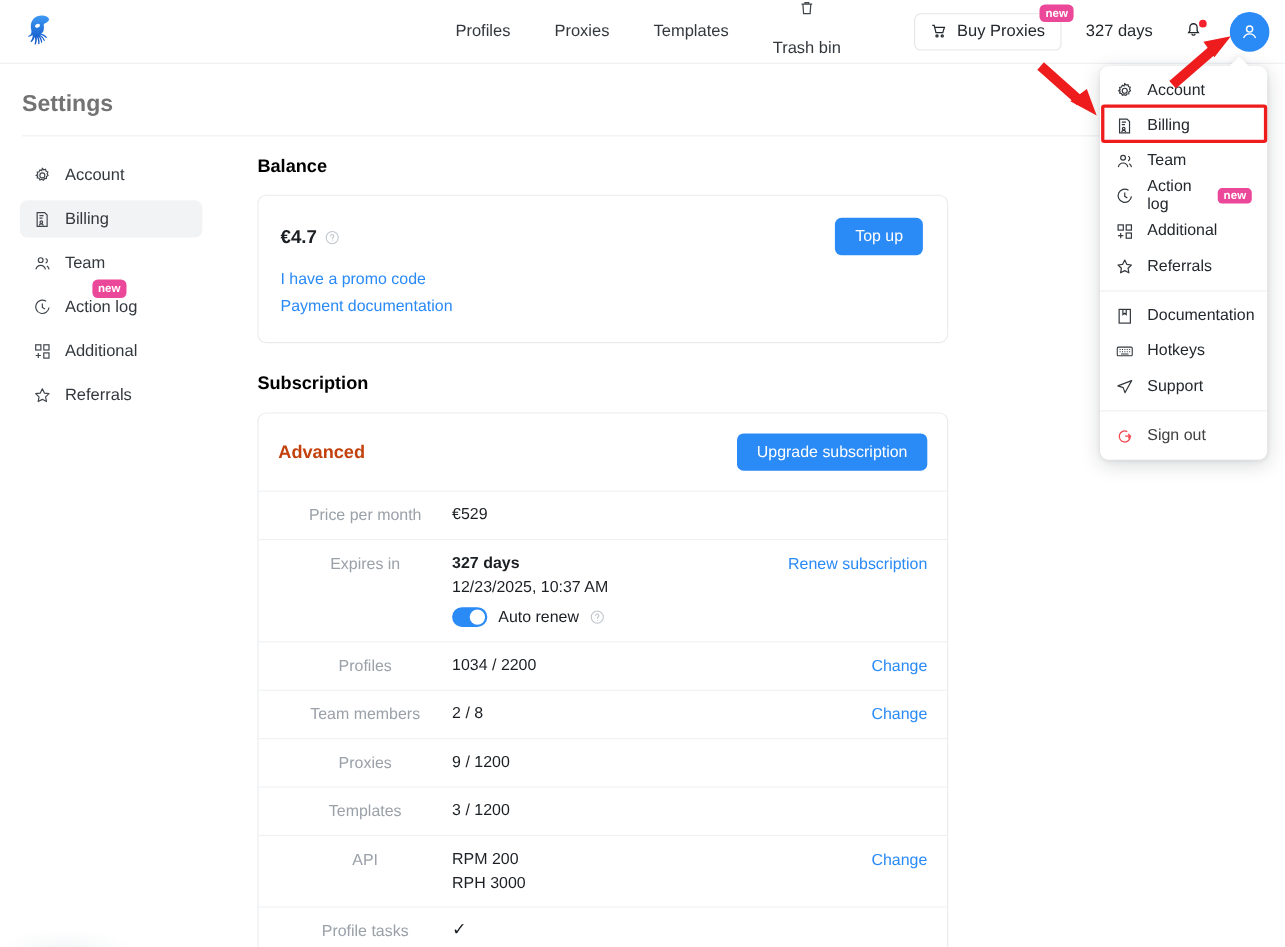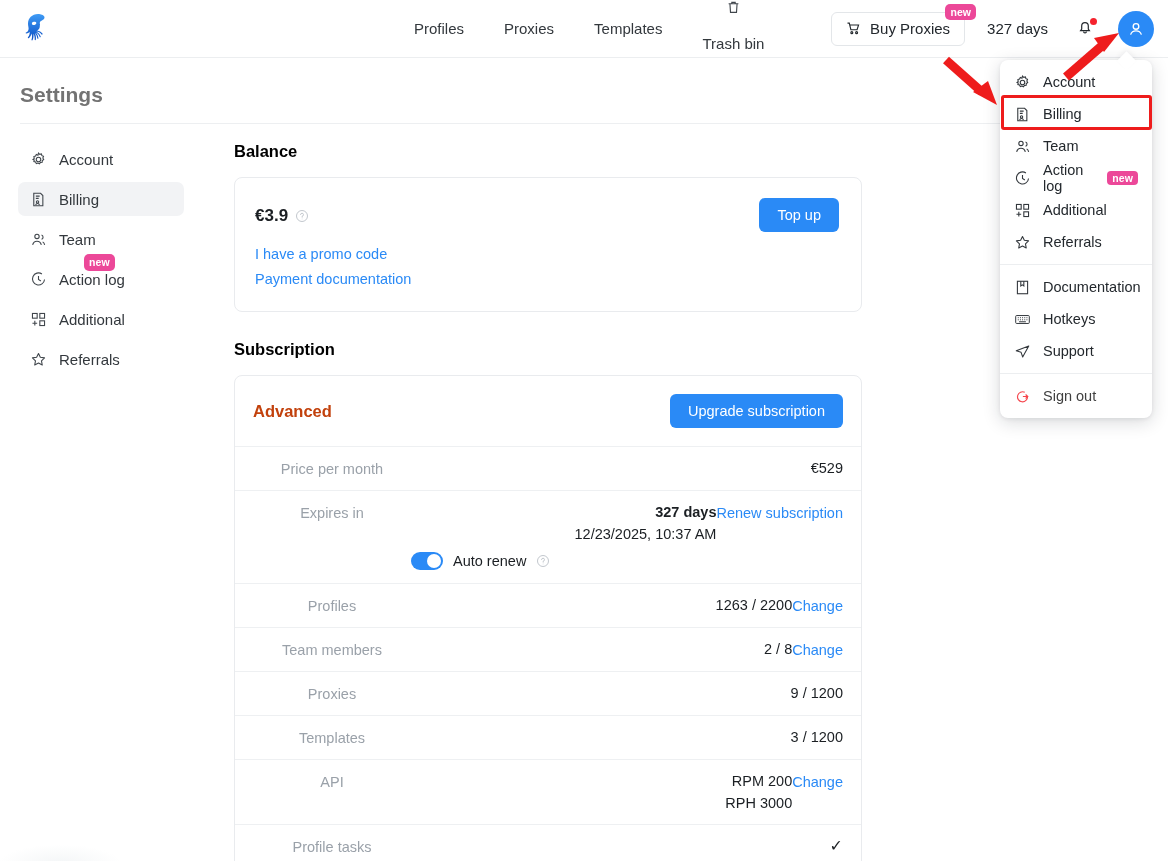--- a/index.html
+++ b/index.html
@@ -110,21 +110,21 @@
   }
   .sub-plan { font-size: 16.5px; font-weight: 700; color: #c2410c; }
   .sub-row {
     display: flex; align-items: flex-start;
     padding: 13px 18px 13px 18px;
     border-top: 1px solid #eef0f2;
     font-size: 14.5px;
   }
   .sub-row:first-of-type { border-top: none; padding-top: 4px; }
   .row-label { width: 158px; flex: 0 0 158px; color: #9aa1a9; padding-top: 1px; text-align: center; }
-  .row-value { flex: 1 1 auto; color: #1b1f23; text-align: right; }
+  .row-value { flex: 1 1 auto; color: #1b1f23; }
   .row-value .sub-line { margin-bottom: 6px; }
   .row-value .sub-line:last-child { margin-bottom: 0; }
   .row-value .muted-date { color: #1b1f23; }
   .row-action { flex: 0 0 auto; color: #2a8af6; cursor: pointer; padding-top: 1px; }
   .check { font-size: 16px; color: #1b1f23; line-height: 1; }
 
   .toggle-row { display: flex; align-items: center; gap: 10px; margin-top: 10px; }
   .toggle {
     width: 32px; height: 18px; border-radius: 9px; background: #2a8af6;
     position: relative; cursor: pointer; flex: 0 0 32px;
@@ -318,21 +318,21 @@
     <span>Referrals</span>
   </div>
 </div>
 
 <div class="main">
 
   <div class="section-title">Balance</div>
   <div class="card balance-card">
     <div class="balance-top">
       <div class="balance-amt">
-        <span>€3.9</span>
+        <span>€4.7</span>
         <span class="help-ico">
           <svg width="14" height="14" viewBox="0 0 16 16" fill="none" stroke="#bfc5cb" stroke-width="1.1">
             <circle cx="8" cy="8" r="6.3"></circle>
             <path d="M6.3 6.3a1.7 1.7 0 1 1 1.9 1.9v1.1" stroke-linecap="round"></path>
             <circle cx="8.1" cy="11.3" r=".55" fill="#bfc5cb" stroke="none"></circle>
           </svg>
         </span>
       </div>
       <button class="btn-primary">Top up</button>
     </div>
@@ -375,21 +375,21 @@
                 <circle cx="8.1" cy="11.3" r=".55" fill="#bfc5cb" stroke="none"></circle>
               </svg>
             </span>
           </div>
         </div>
         <div class="row-action">Renew subscription</div>
       </div>
 
       <div class="sub-row">
         <div class="row-label">Profiles</div>
-        <div class="row-value">1263 / 2200</div>
+        <div class="row-value">1034 / 2200</div>
         <div class="row-action">Change</div>
       </div>
 
       <div class="sub-row">
         <div class="row-label">Team members</div>
         <div class="row-value">2 / 8</div>
         <div class="row-action">Change</div>
       </div>
 
       <div class="sub-row">

